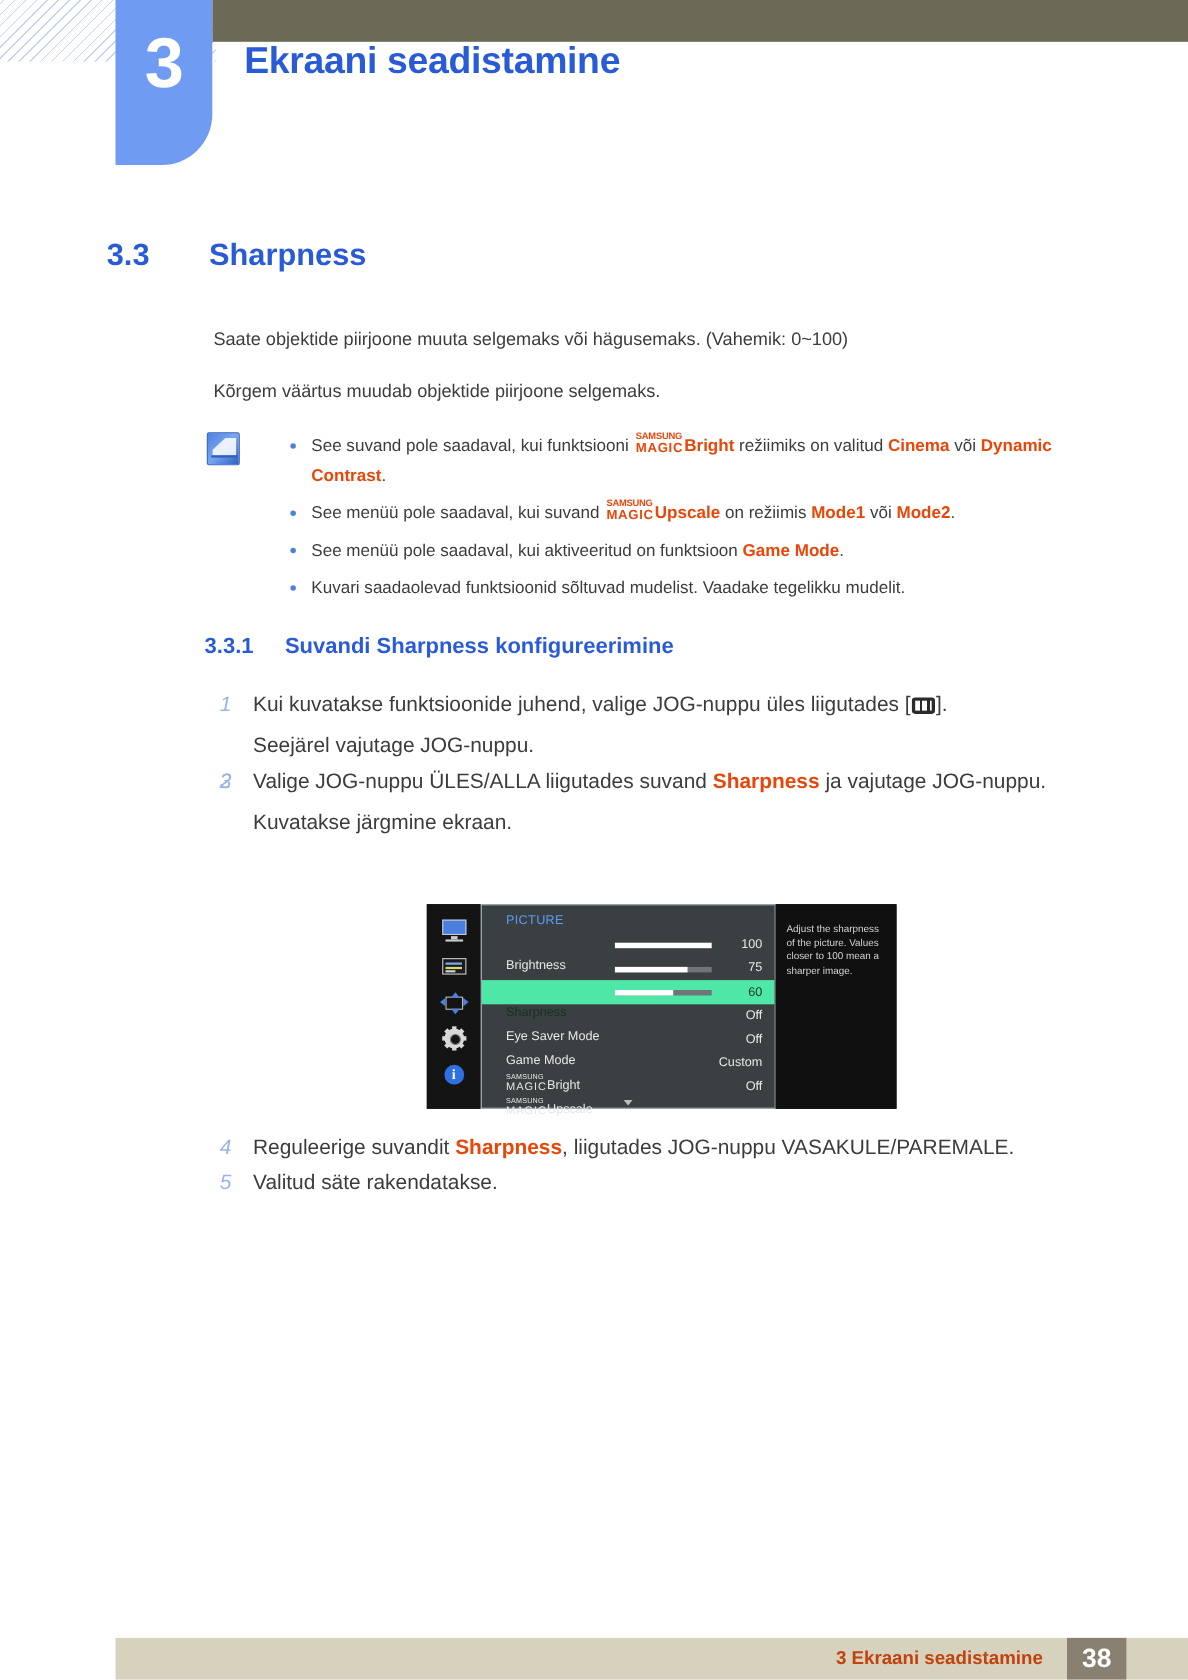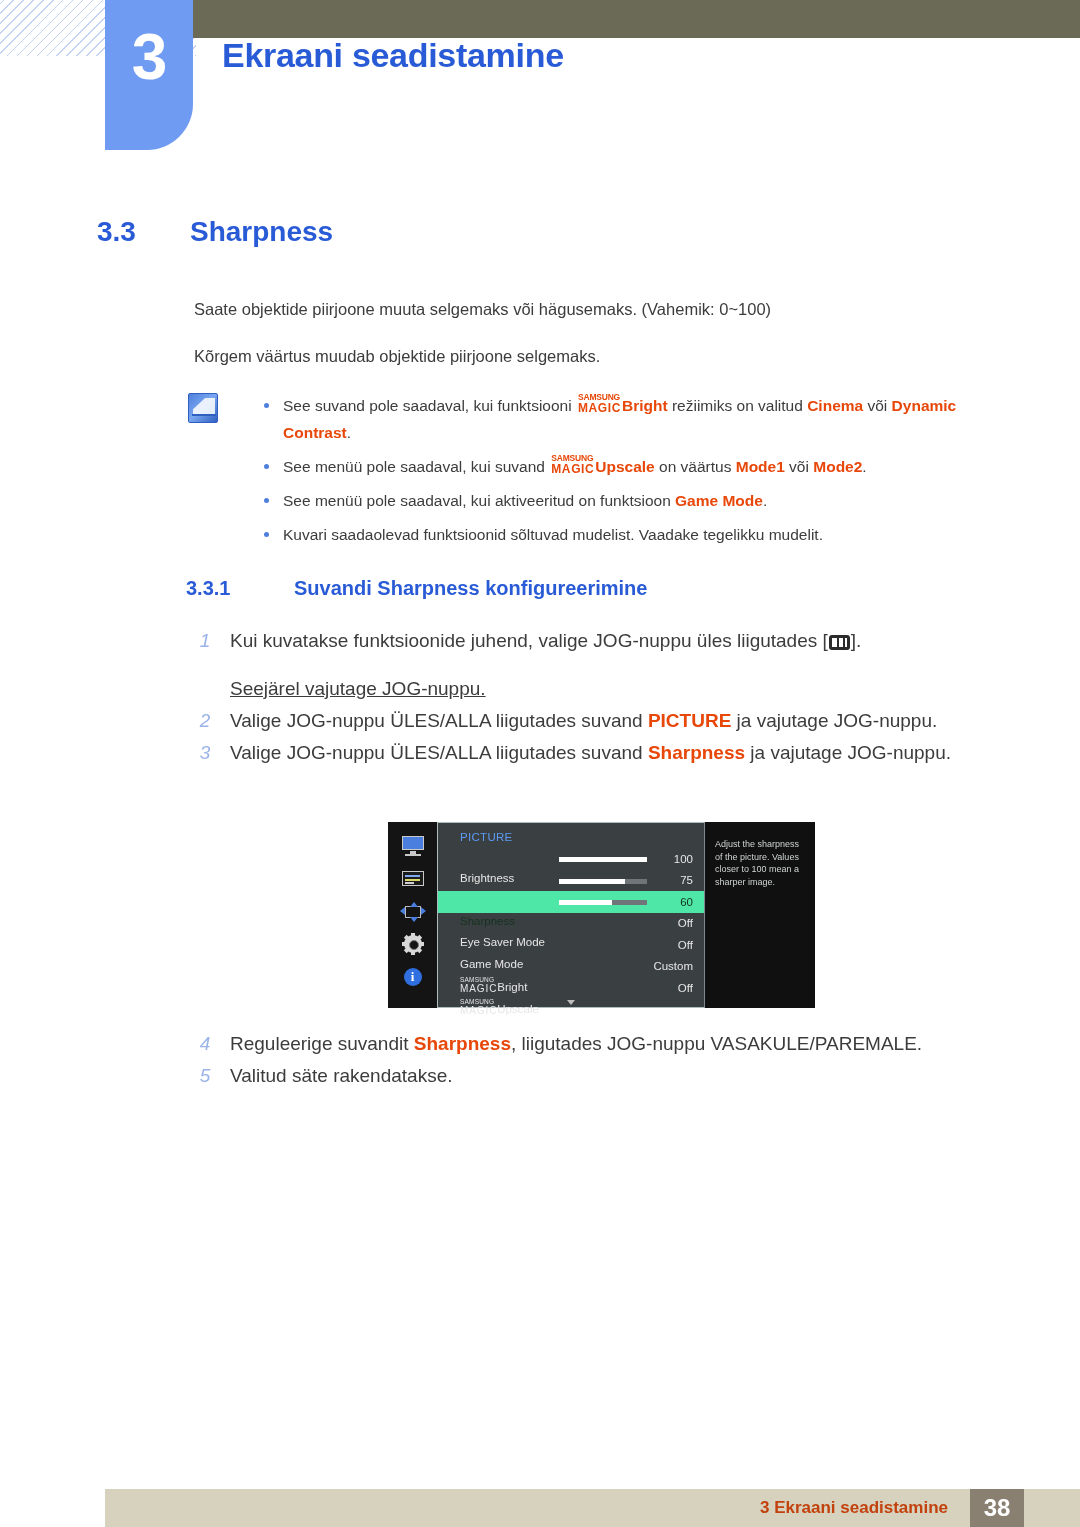--- a/index.html
+++ b/index.html
@@ -106,36 +106,36 @@
   .magic .m {
     display: block; font-size: 12px; font-weight: bold;
     color: #e8470a; letter-spacing: 0.6px; line-height: 12px;
   }
   .magicword { color: #e8470a; font-weight: bold; }
 
   
   .subsec-head {
     position: absolute; left: 186px; top: 577px;
     display: flex; align-items: baseline;
-    color: #2a5bd7; font-weight: bold; font-size: 20px; gap: 35px;
+    color: #2a5bd7; font-weight: bold; font-size: 20px;
   }
   .subsec-head .num { width: 73px; }
 
   .steps { position: absolute; left: 194px; top: 628px; width: 820px; }
   .step { position: relative; padding-left: 36px; margin-bottom: 6px; }
   .step .n {
     position: absolute; left: 0; top: 0; width: 22px;
     text-align: center;
     font-size: 19px; color: #9ab3e8; font-style: italic;
     line-height: 26px;
   }
   .step .t {
     font-size: 19px; color: #3c3c3c; line-height: 26px;
   }
-  .step .t2 { display: block; margin-top: 22px; text-decoration: underline; }
+  .step .t2 { display: block; margin-top: 12px; }
   .jog-icon {
     display: inline-block; vertical-align: -3px;
     width: 21px; height: 15px;
     border: 2px solid #2b2b2b; border-radius: 3px;
     background: #2b2b2b;
     position: relative;
     margin: 0 1px;
   }
   .jog-icon::before {
     content: "";
@@ -314,21 +314,21 @@
 <div class="para p2">Kõrgem väärtus muudab objektide piirjoone selgemaks.</div>
 
 <div class="note-icon"></div>
 <div class="bullets">
 
   <div class="bullet">
     <span>See suvand pole saadaval, kui funktsiooni </span><span class="magic"><span class="s">SAMSUNG</span><span class="m">MAGIC</span></span><span class="magicword">Bright</span><span> režiimiks on valitud </span><span class="hl">Cinema</span><span> või </span><span class="hl">Dynamic Contrast</span><span>.</span>
   </div>
 
   <div class="bullet">
-    <span>See menüü pole saadaval, kui suvand </span><span class="magic"><span class="s">SAMSUNG</span><span class="m">MAGIC</span></span><span class="magicword">Upscale</span><span> on väärtus </span><span class="hl">Mode1</span><span> või </span><span class="hl">Mode2</span><span>.</span>
+    <span>See menüü pole saadaval, kui suvand </span><span class="magic"><span class="s">SAMSUNG</span><span class="m">MAGIC</span></span><span class="magicword">Upscale</span><span> on režiimis </span><span class="hl">Mode1</span><span> või </span><span class="hl">Mode2</span><span>.</span>
   </div>
 
   <div class="bullet">
     <span>See menüü pole saadaval, kui aktiveeritud on funktsioon </span><span class="hl">Game Mode</span><span>.</span>
   </div>
 
   <div class="bullet">
     <span>Kuvari saadaolevad funktsioonid sõltuvad mudelist. Vaadake tegelikku mudelit.</span>
   </div>
 
@@ -341,26 +341,25 @@
 
 <div class="steps">
 
   <div class="step">
     <span class="n">1</span>
     <span class="t"><span>Kui kuvatakse funktsioonide juhend, valige JOG-nuppu üles liigutades [</span><span class="jog-icon"></span><span>].</span><span class="t2">Seejärel vajutage JOG-nuppu.</span></span>
   </div>
 
   <div class="step">
     <span class="n">2</span>
-    <span class="t"><span>Valige JOG-nuppu ÜLES/ALLA liigutades suvand </span><span class="hl">PICTURE</span><span> ja vajutage JOG-nuppu.</span></span>
   </div>
 
   <div class="step">
     <span class="n">3</span>
-    <span class="t"><span>Valige JOG-nuppu ÜLES/ALLA liigutades suvand </span><span class="hl">Sharpness</span><span> ja vajutage JOG-nuppu.</span></span>
+    <span class="t"><span>Valige JOG-nuppu ÜLES/ALLA liigutades suvand </span><span class="hl">Sharpness</span><span> ja vajutage JOG-nuppu.</span><span class="t2">Kuvatakse järgmine ekraan.</span></span>
   </div>
 </div>
 
 <div class="osd">
 
   <div class="osd-side">
     <div class="osd-ic ic-monitor">
       <span class="scr"></span>
         <span class="stand"></span>
         <span class="base"></span>

